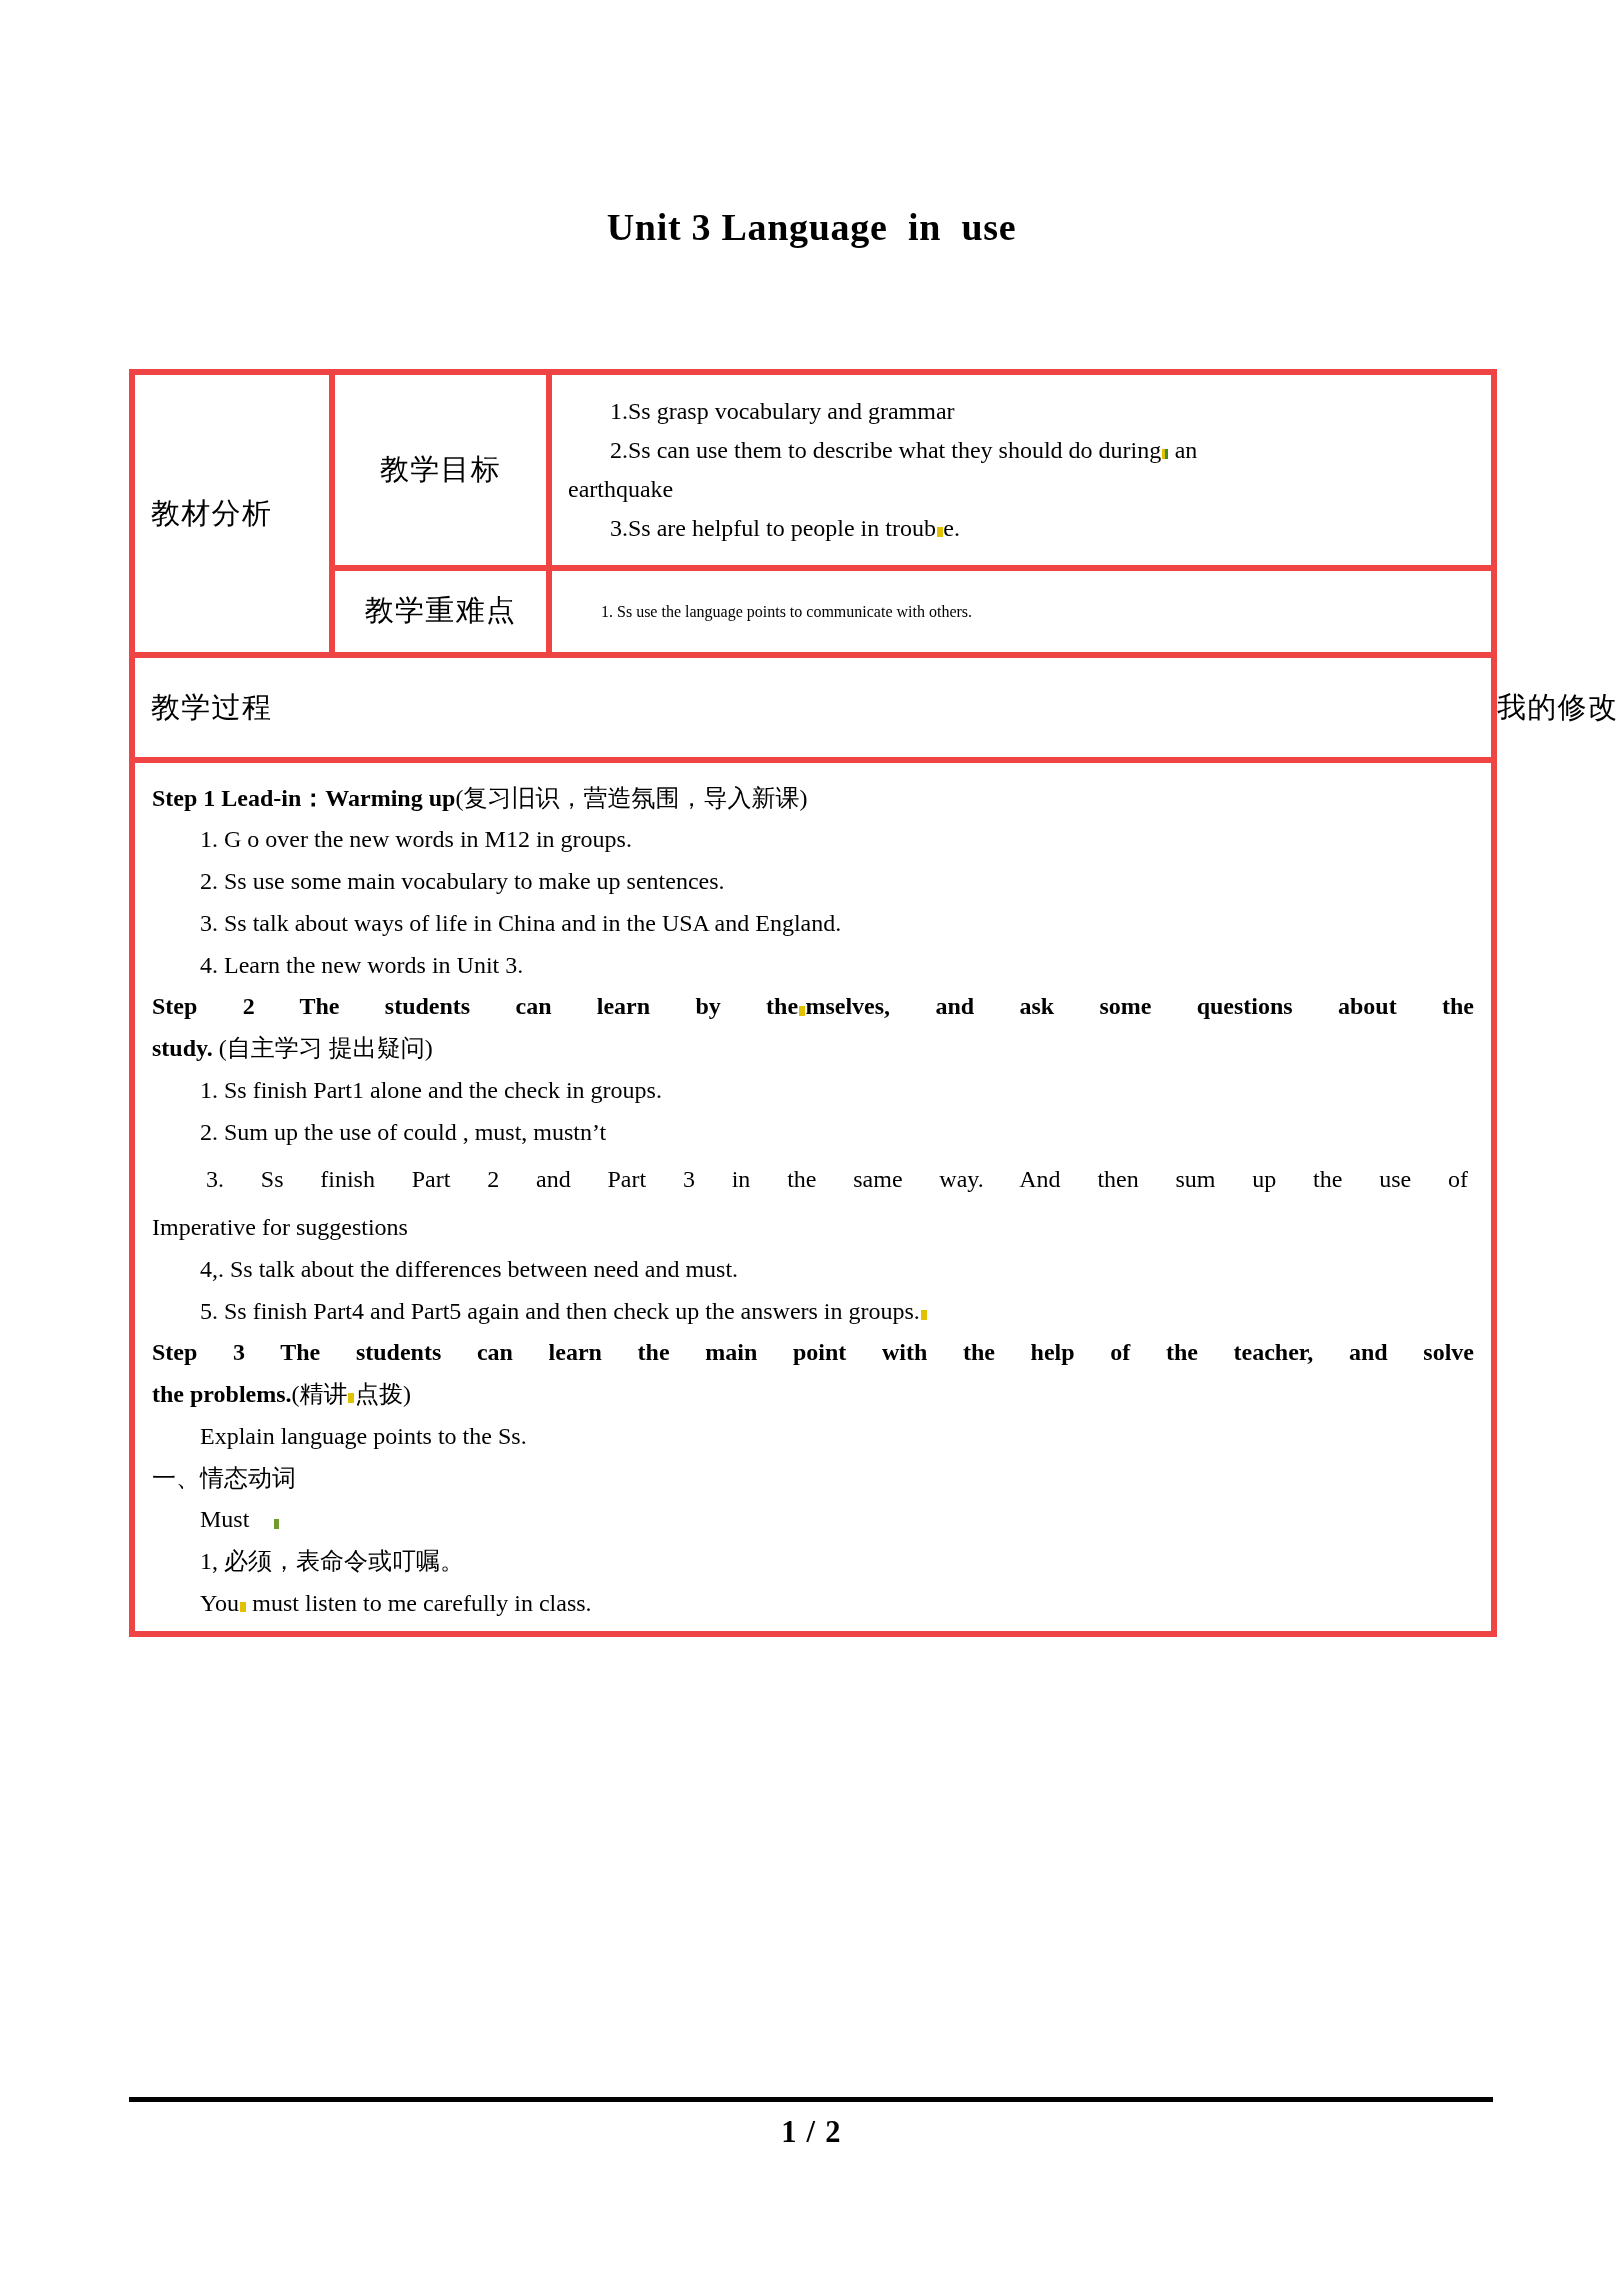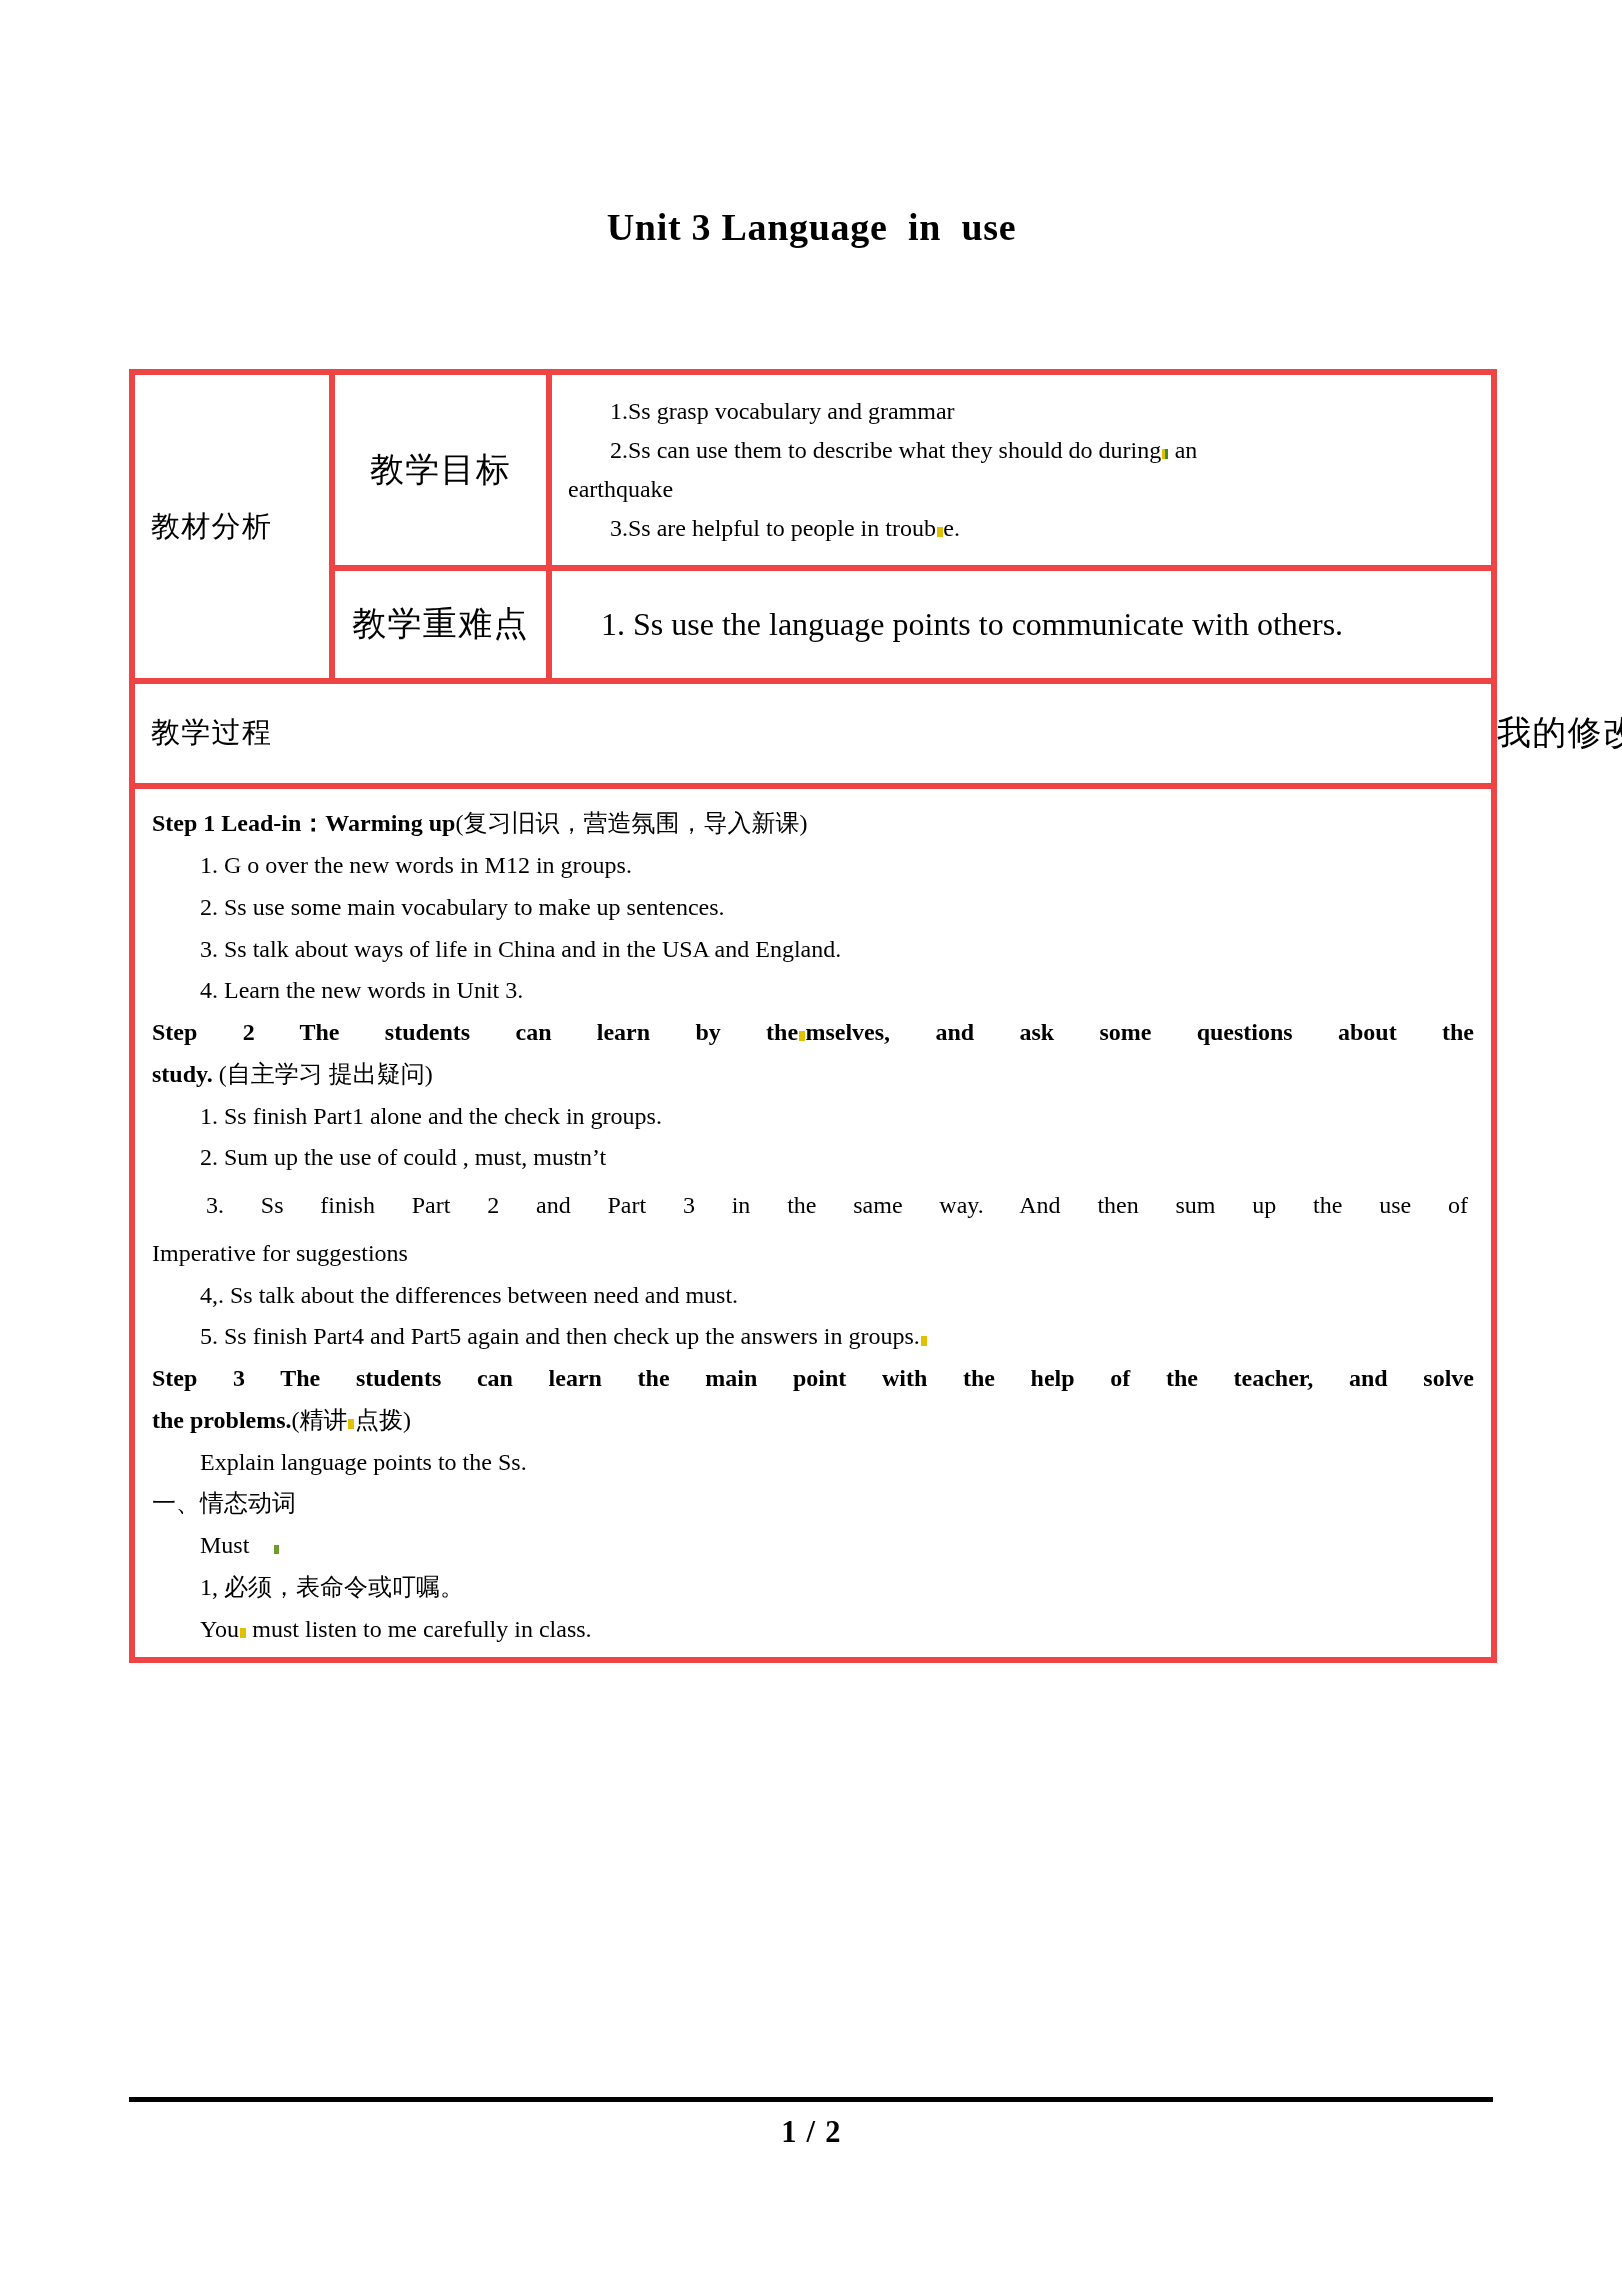--- a/index.html
+++ b/index.html
@@ -50,21 +50,21 @@
     vertical-align: middle;
     padding: 0;
   }
 
   
   .col-a { width: 200px; }
   .col-b { width: 217px; }
   .col-c { width: 945px; }
 
   .cn-label {
-    font-size: 34px;
+    font-size: 29px;
     text-align: center;
     line-height: 1.3;
     letter-spacing: 1.3px;
     white-space: nowrap;
   }
   .cn-label-left {
     font-size: 29px;
     line-height: 1.3;
     letter-spacing: 1.3px;
     padding: 17px 0 17px 16px;
@@ -79,21 +79,21 @@
   .obj-list .ln {
     display: block;
     text-indent: 42px;
     white-space: normal;
   }
   .obj-list .ln.cont {
     text-indent: 0;
   }
 
   .kp-line {
-    font-size: 32px;
+    font-size: 16px;
     line-height: 1.6;
     padding: 28px 16px 28px 16px;
     text-indent: 33px;
   }
 
   .proc-header-cell {
     height: 99px;
   }
 
   

